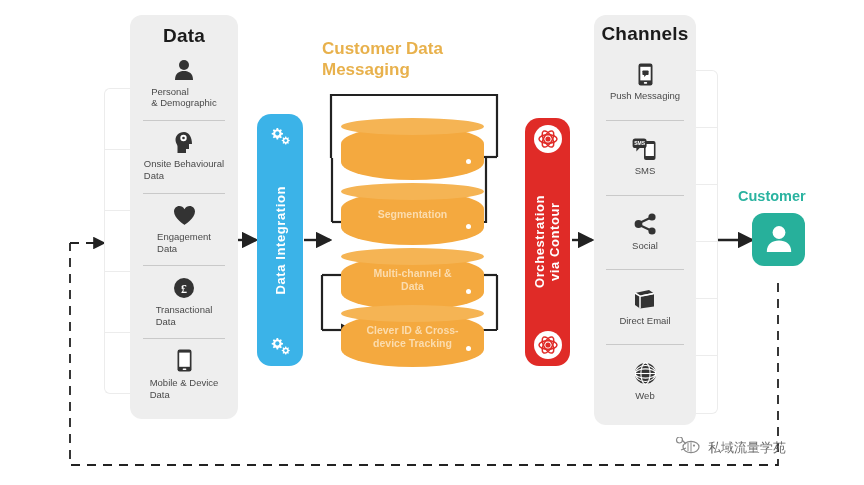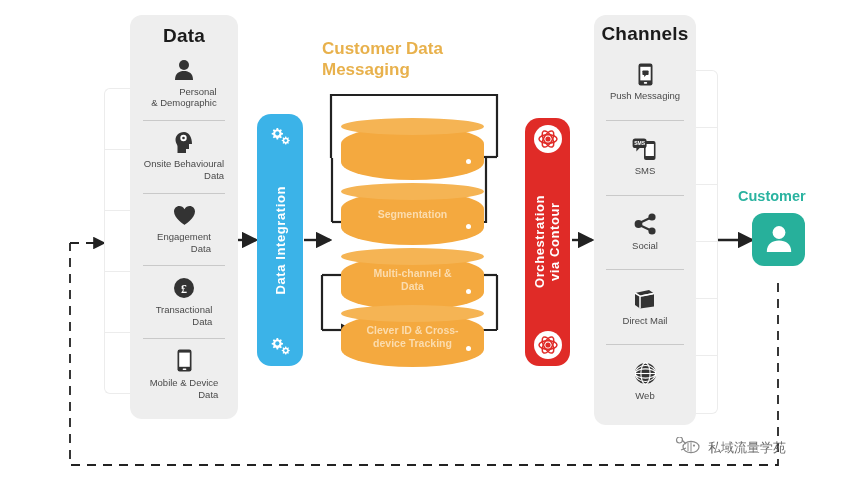--- a/index.html
+++ b/index.html
@@ -39,21 +39,21 @@
   }
   .col-item + .col-item::before {
     content: ""; position: absolute; top: 0; left: 12%; width: 76%;
     height: 1px; background: #c9c9c9;
   }
   .col-item .ico {
     color: #333; display: flex; align-items: center; justify-content: center;
     height: 24px; margin-bottom: 4px;
   }
   .col-item .lbl {
-    font-size: 9.5px; color: #4a4a4a; text-align: right; line-height: 1.25;
+    font-size: 9.5px; color: #4a4a4a; text-align: left; line-height: 1.25;
     font-family: "Liberation Sans", sans-serif;
   }
 
   
   .pill {
     position: absolute; border-radius: 14px;
     display: flex; flex-direction: column;
     align-items: center; justify-content: space-between;
     padding: 6px 0;
   }
@@ -384,21 +384,21 @@
 
       <div class="col-item">
         <div class="ico">
           <svg width="24" height="21" viewBox="0 0 24 21">
               <path d="M2,5 L16,2 L21,5.5 L21,18.5 L7,20.5 L2,17 Z" fill="#333"></path>
               <path d="M2,5 L7,8.2 L7,20.5" fill="none" stroke="#fff" stroke-width="1.5"></path>
               <path d="M7,8.2 L21,5.5" fill="none" stroke="#fff" stroke-width="1.5"></path>
               <path d="M9.5,7.6 L20,5.6" fill="none" stroke="#fff" stroke-width="1.2"></path>
             </svg>
         </div>
-        <div class="lbl">Direct Mail</div>
+        <div class="lbl">Direct Email</div>
       </div>
 
       <div class="col-item">
         <div class="ico">
           <svg width="23" height="23" viewBox="0 0 23 23">
               <circle cx="11.5" cy="11.5" r="10.6" fill="#333"></circle>
               <g stroke="#fff" stroke-width="1.1" fill="none">
                 <ellipse cx="11.5" cy="11.5" rx="4.6" ry="10.6"></ellipse>
                 <line x1="1" y1="11.5" x2="22" y2="11.5"></line>
                 <ellipse cx="11.5" cy="11.5" rx="10.3" ry="4.6"></ellipse>

